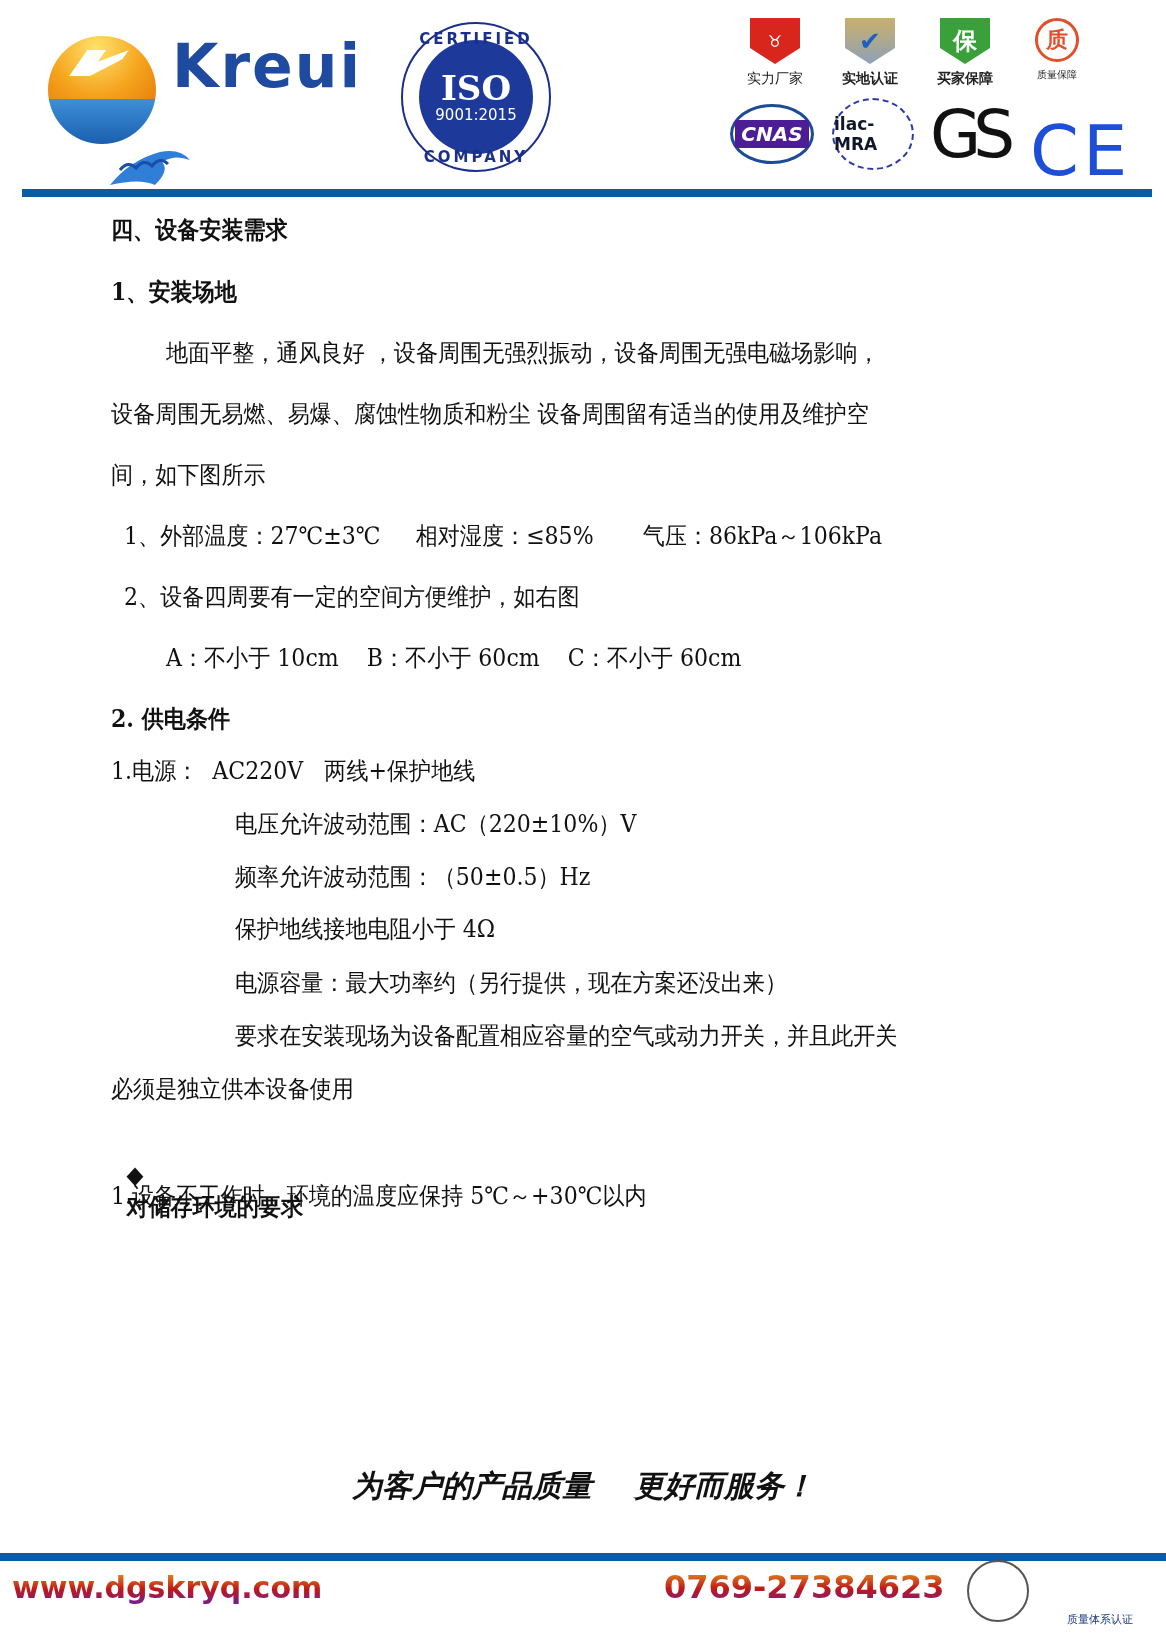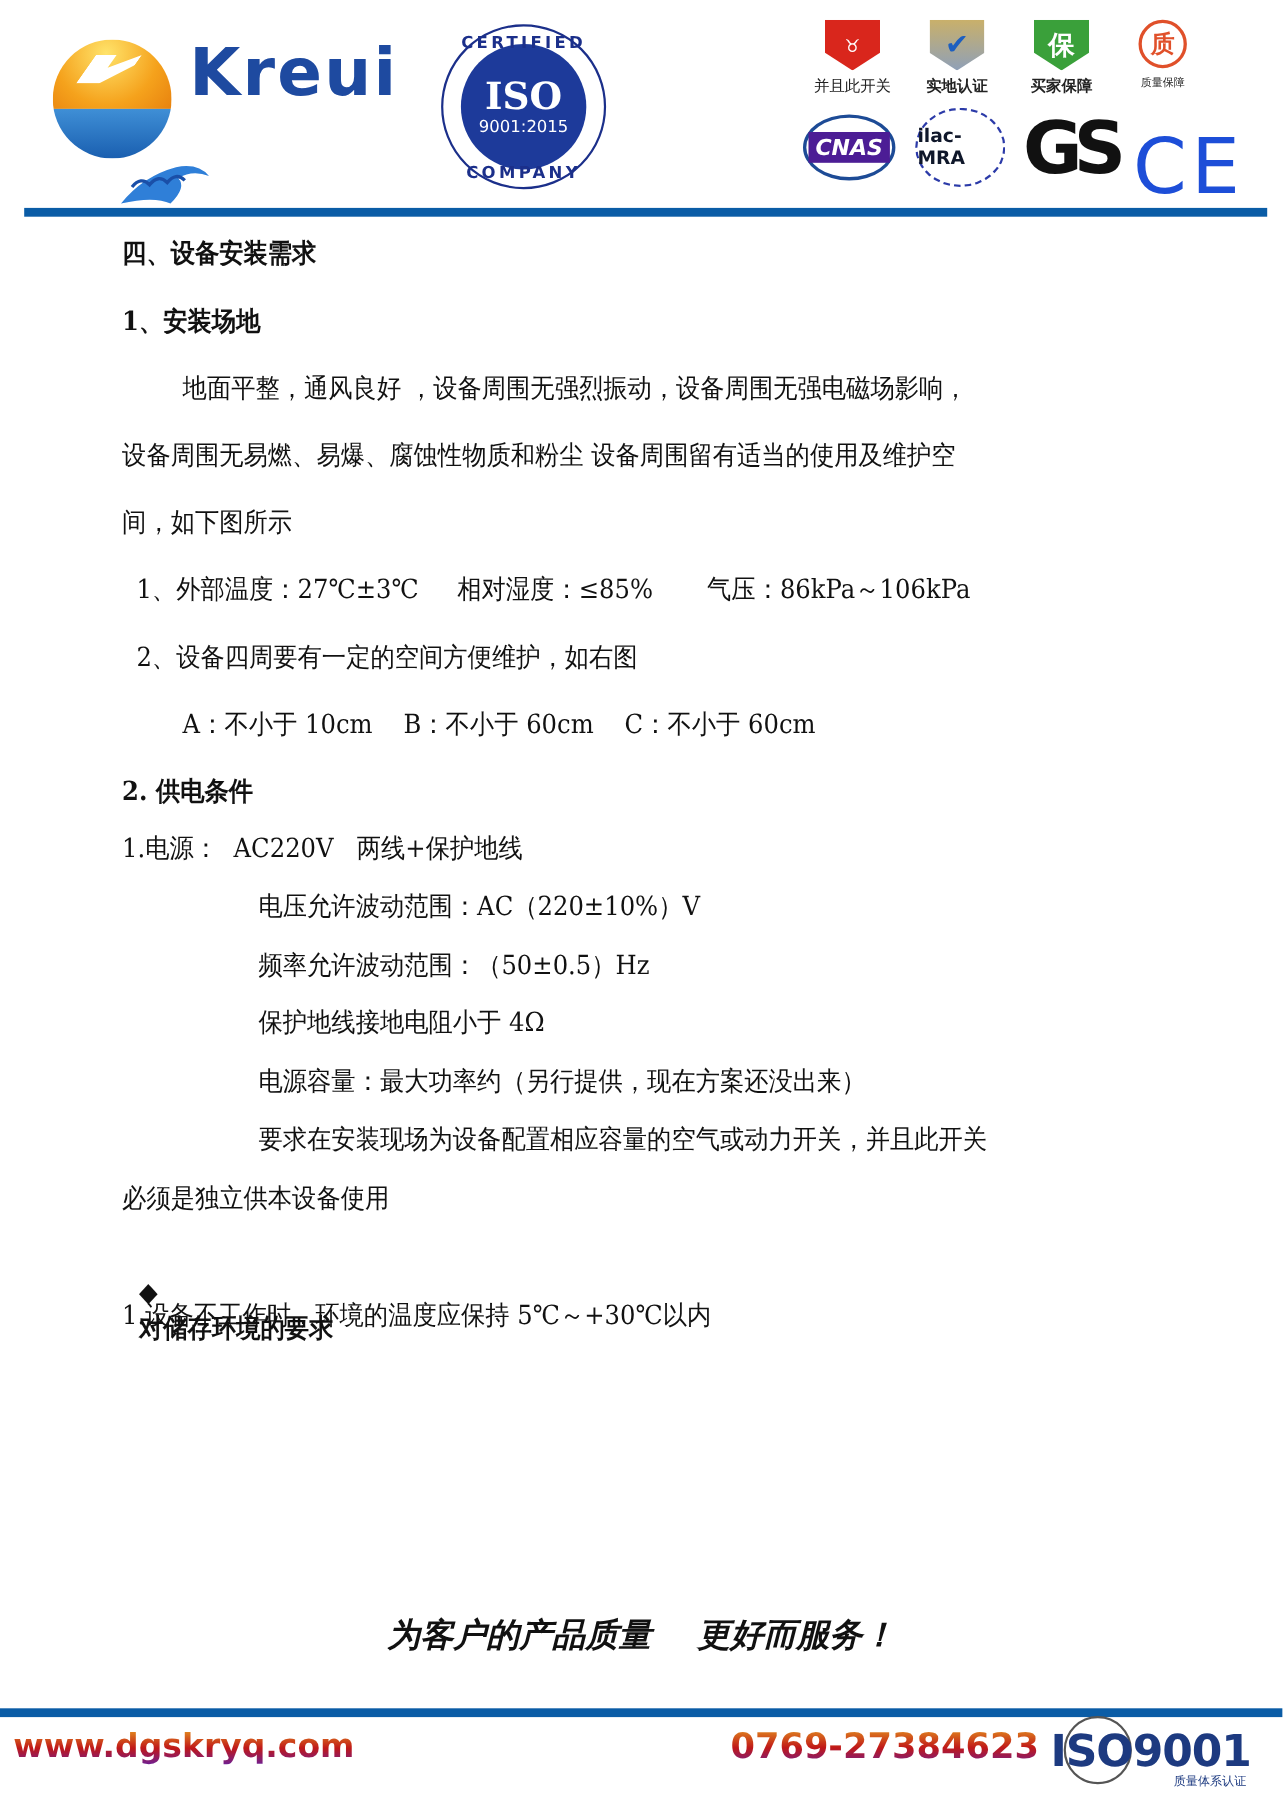--- a/index.html
+++ b/index.html
@@ -25,21 +25,21 @@
   .ht-mark { font-family:"DejaVu Sans","Liberation Sans",sans-serif; font-weight:bold; font-size:60px; color:#e21b22; font-style:italic; }
   .ht-top { position:absolute; top:-14px; left:20px; font-size:12px; color:#fff; font-family:"DejaVu Sans","Liberation Sans",sans-serif; }
   .ht-bot { position:absolute; bottom:-14px; left:18px; font-size:11px; color:#fff; font-family:"DejaVu Sans","Liberation Sans",sans-serif; }
   .cert { position:absolute; text-align:center; font-family:"DejaVu Sans","Liberation Sans",sans-serif; }
   .cert-icon { margin:0 auto; display:flex; align-items:center; justify-content:center; color:#fff; font-weight:bold; }
   .cert-label { font-size:14px; font-weight:bold; color:#222; margin-top:6px; white-space:nowrap; }
   .shield { width:50px; height:46px; clip-path:polygon(0 0,100% 0,100% 65%,50% 100%,0 65%); }
   .cnas { position:absolute; left:730px; top:104px; width:84px; height:60px; border:3px solid #1d4b96; border-radius:50%; box-sizing:border-box; display:flex; align-items:center; justify-content:center; font-family:"DejaVu Sans","Liberation Sans",sans-serif; font-weight:bold; font-style:italic; font-size:20px; color:#fff; }
   .cnas span { background:#4c1d95; padding:2px 6px; }
   .ilac { position:absolute; left:832px; top:98px; width:82px; height:72px; border-radius:50%; border:2px dashed #2b3aa8; box-sizing:border-box; display:flex; align-items:center; justify-content:center; font-family:"DejaVu Sans","Liberation Sans",sans-serif; font-weight:bold; color:#0f172a; font-size:17px; }
-  .gs { position:absolute; left:930px; top:100px; font-family:"DejaVu Sans","Liberation Sans",sans-serif; font-weight:bold; font-size:66px; color:#111; line-height:70px; letter-spacing:-8px; }
+  .gs { position:absolute; left:930px; top:100px; font-family:"DejaVu Sans","Liberation Sans",sans-serif; font-weight:normal; font-size:66px; color:#111; line-height:70px; letter-spacing:-8px; }
   .ce { position:absolute; left:1030px; top:116px; font-family:"DejaVu Sans","Liberation Sans",sans-serif; font-size:70px; color:#1d4ed8; line-height:70px; letter-spacing:4px; }
   
   .line { position:absolute; font-size:24px; line-height:32px; white-space:pre; transform:scaleX(0.92); transform-origin:left center; }
   .bold { font-weight:bold; }
   .slogan { position:absolute; left:0; width:1166px; top:1466px; text-align:center; font-size:30px; font-style:italic; font-weight:bold; font-family:"DejaVu Sans","Liberation Sans",sans-serif; color:#111; white-space:pre; }
   .footer-url { position:absolute; left:12px; top:1570px; font-family:"DejaVu Sans","Liberation Sans",sans-serif; font-weight:bold; font-size:30px; background:linear-gradient(#e8a020,#c01818 55%,#6a1f9a); -webkit-background-clip:text; background-clip:text; color:transparent; }
   .footer-phone { position:absolute; left:664px; top:1568px; font-family:"DejaVu Sans","Liberation Sans",sans-serif; font-weight:bold; font-size:32px; background:linear-gradient(#e8a020,#c01818 55%,#6a1f9a); -webkit-background-clip:text; background-clip:text; color:transparent; }
   .footer-iso { position:absolute; left:955px; top:1560px; width:190px; height:70px; font-family:"DejaVu Sans","Liberation Sans",sans-serif; color:#1d3a80; }
   .footer-iso .globe { position:absolute; left:12px; top:0; width:62px; height:62px; border:2px solid #555; border-radius:50%; box-sizing:border-box; }
   .footer-iso .txt { position:absolute; left:0; top:10px; font-weight:bold; font-size:40px; line-height:44px; letter-spacing:-1px; }
@@ -65,21 +65,21 @@
     <div class="iso-inner">
       <span class="iso-word">ISO</span>
       <span class="iso-year">9001:2015</span>
     </div>
     <span class="ring-text" style="bottom:4px;">COMPANY</span>
   </div>
 
 
   <div class="cert" style="left:735px; top:18px; width:80px;">
     <div class="cert-icon shield" style="background:#d9261c;">♉</div>
-    <div class="cert-label" style="font-weight:normal;">并且此开关</div>
+    <div class="cert-label" style="font-weight:normal;">实力厂家</div>
   </div>
   <div class="cert" style="left:830px; top:18px; width:80px;">
     <div class="cert-icon shield" style="background:linear-gradient(#c9b06a,#8fa0b8); color:#1d5fc0; font-size:26px;">✔</div>
     <div class="cert-label">实地认证</div>
   </div>
   <div class="cert" style="left:925px; top:18px; width:80px;">
     <div class="cert-icon shield" style="background:#3aa03a; font-size:24px;">保</div>
     <div class="cert-label">买家保障</div>
   </div>
   <div class="cert" style="left:1022px; top:18px; width:70px;">
@@ -119,15 +119,14 @@
   <span>对储存环境的要求</span>
 </div>
 <div class="line" style="left:111px; top:1180px;">1.设备不工作时，环境的温度应保持 5℃～+30℃以内</div>
 
 <div class="slogan">为客户的产品质量    更好而服务！</div>
 <div class="blue-bar" style="left:0; top:1553px; width:1166px;"></div>
 <div class="footer-url">www.dgskryq.com</div>
 <div class="footer-phone">0769-27384623</div>
 <div class="footer-iso">
   <div class="globe"></div>
-  <div class="txt">ISO9001</div>
   <div class="sub">质量体系认证</div>
 </div>
 
 </body></html>

